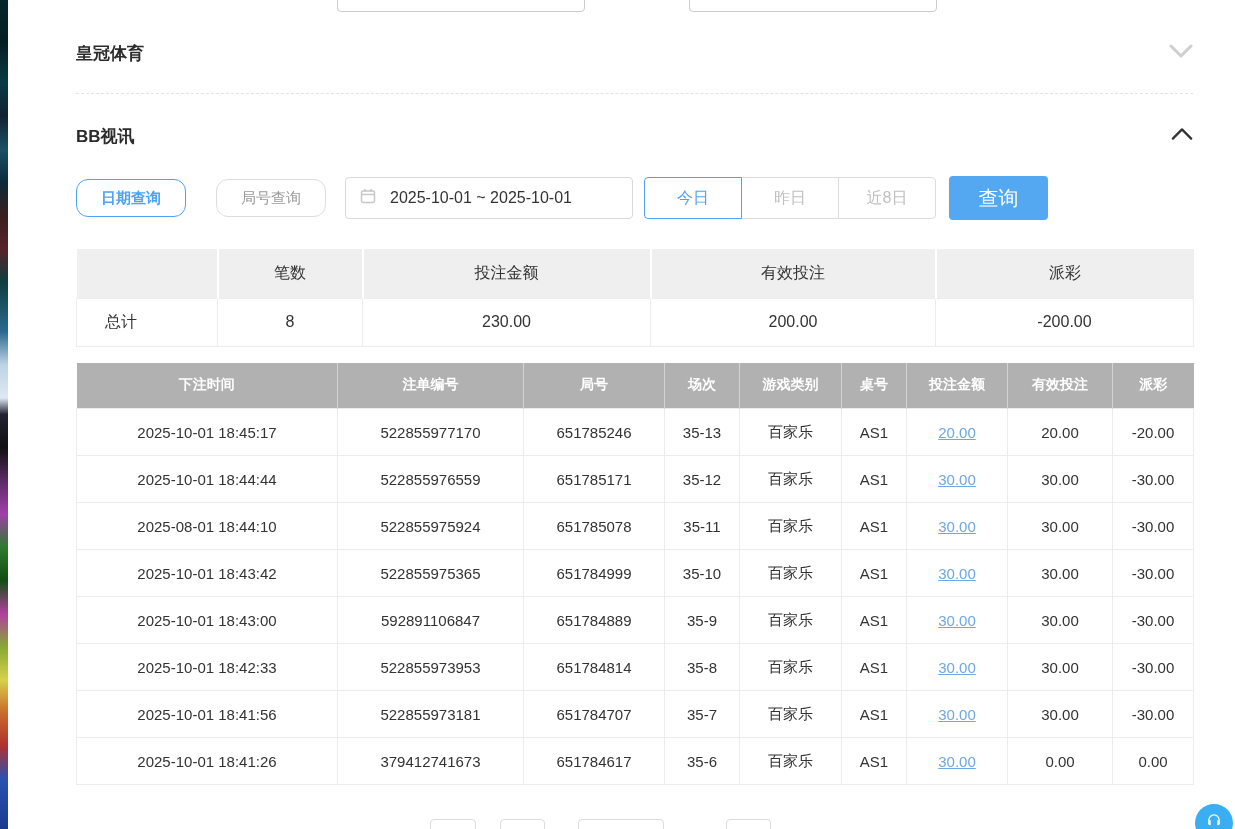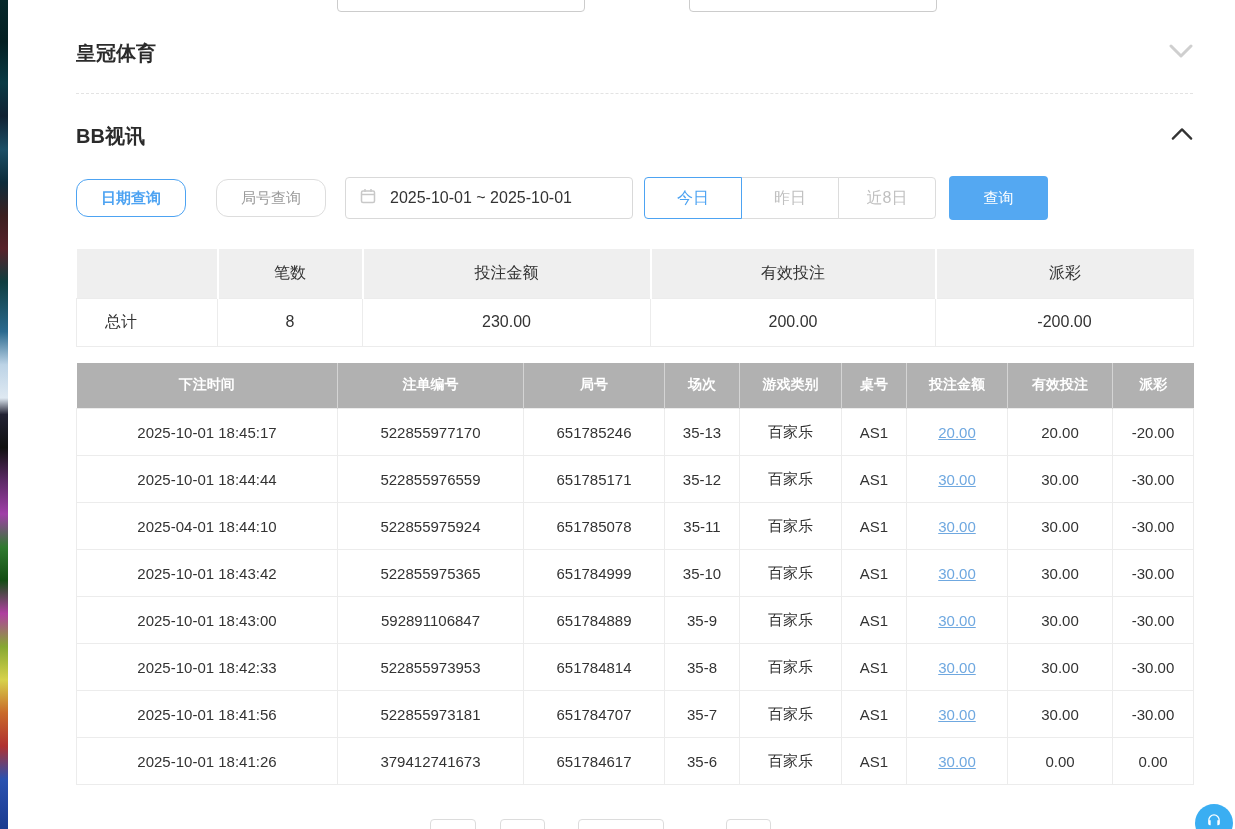--- a/index.html
+++ b/index.html
@@ -24,38 +24,38 @@
   
   .input-stub{position:absolute;top:-10px;height:22px;border:1px solid #ccc;border-radius:4px;background:#fff;}
   .input-stub.one{left:337px;width:248px;}
   .input-stub.two{left:689px;width:248px;}
 
   .content{position:absolute;left:76px;top:0;width:1117px;}
 
   .section-header{display:flex;justify-content:space-between;align-items:center;cursor:pointer;}
   .section-header.crown{margin-top:38px;height:30px;}
   .section-header.bb{margin-top:26px;height:32px;}
-  .section-title{font-size:20px;font-weight:bold;color:#2b2b2b;}
+  .section-title{font-size:17px;font-weight:bold;color:#2b2b2b;}
   .dashed-divider{margin-top:25px;border-top:1px dashed #e3e3e3;height:0;}
 
   
   .filter-row{margin-top:24px;height:44px;display:flex;align-items:center;}
   .toggle-btn{height:38px;padding:0 24px;border-radius:12px;background:#fff;font-size:15px;
     display:flex;align-items:center;justify-content:center;cursor:pointer;white-space:nowrap;}
   .toggle-btn.active{border:1px solid var(--accent);color:var(--accent);font-weight:bold;}
   .toggle-btn.inactive{border:1px solid #ddd;color:#999;margin-left:30px;}
   .date-box{margin-left:19px;width:288px;height:42px;border:1px solid #d9d9d9;border-radius:4px;
     display:flex;align-items:center;padding:0 14px;gap:14px;font-size:16px;color:#333;cursor:pointer;background:#fff;}
   .range-group{margin-left:11px;display:flex;}
   .group-btn{width:98px;height:42px;border:1px solid #dcdcdc;background:#fff;font-size:16px;color:#c0c0c0;
     display:flex;align-items:center;justify-content:center;margin-left:-1px;cursor:pointer;text-align:center;}
   .group-btn.first{border-radius:4px 0 0 4px;margin-left:0;}
   .group-btn.last{border-radius:0 4px 4px 0;}
   .group-btn.active{border-color:var(--accent);color:var(--accent);position:relative;z-index:2;}
-  .search-btn{margin-left:13px;width:99px;height:44px;background:var(--accent-solid);color:#fff;font-size:15px;
+  .search-btn{margin-left:13px;width:99px;height:44px;background:var(--accent-solid);color:#fff;font-size:20px;
     border:none;border-radius:4px;display:flex;align-items:center;justify-content:center;cursor:pointer;}
 
   
   table{border-collapse:collapse;table-layout:fixed;width:100%;}
   .summary-table{margin-top:29px;font-size:16px;}
   .summary-table th{background:var(--summary-header-bg);height:49px;font-weight:400;color:#333;
     border-right:2px solid #fff;text-align:center;}
   .summary-table th:last-child{border-right:none;}
   .summary-table td{height:48px;background:#fff;border:1px solid #ececec;text-align:center;color:#333;}
   .summary-table td.label-cell{text-align:left;padding-left:28px;}
@@ -203,21 +203,21 @@
             <td>522855976559</td>
             <td>651785171</td>
             <td>35-12</td>
             <td>百家乐</td>
             <td>AS1</td>
             <td><a class="amount-link">30.00</a></td>
             <td>30.00</td>
             <td class="neg">-30.00</td>
           </tr>
           <tr>
-            <td>2025-04-01 18:44:10</td>
+            <td>2025-08-01 18:44:10</td>
             <td>522855975924</td>
             <td>651785078</td>
             <td>35-11</td>
             <td>百家乐</td>
             <td>AS1</td>
             <td><a class="amount-link">30.00</a></td>
             <td>30.00</td>
             <td class="neg">-30.00</td>
           </tr>
           <tr>

